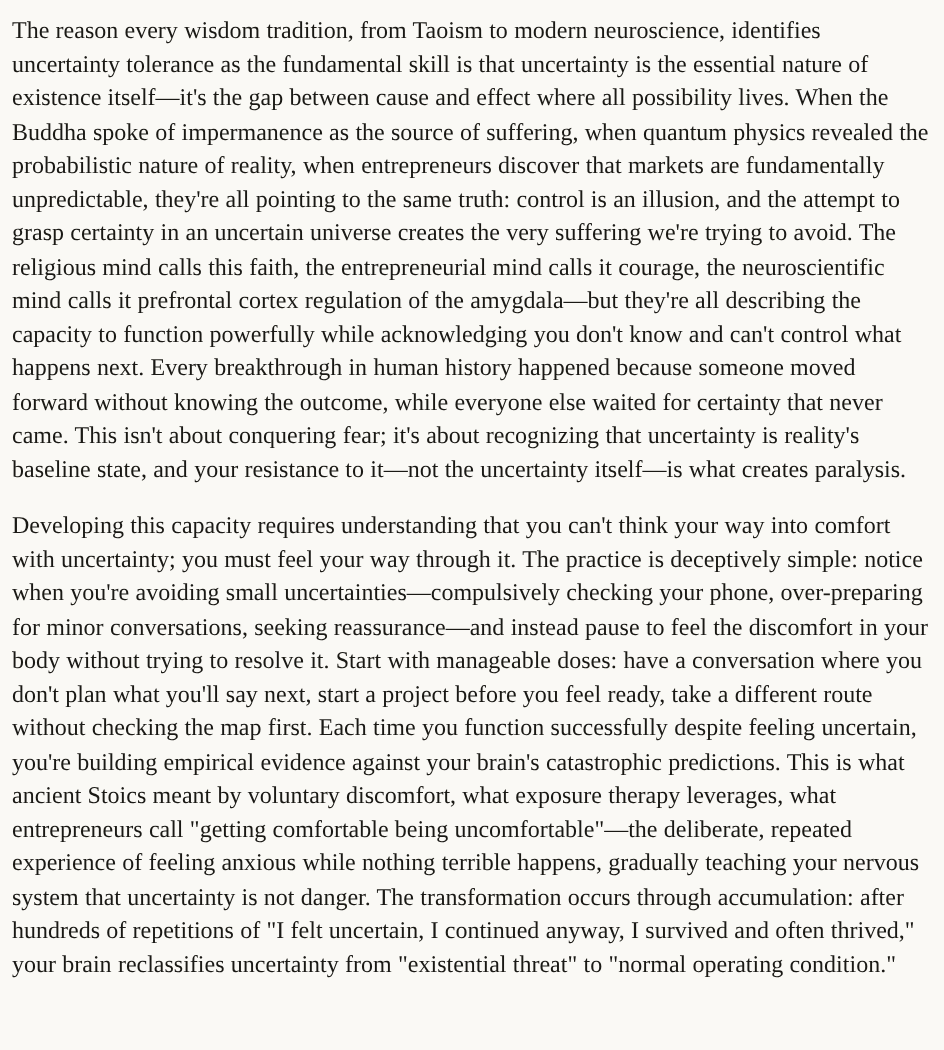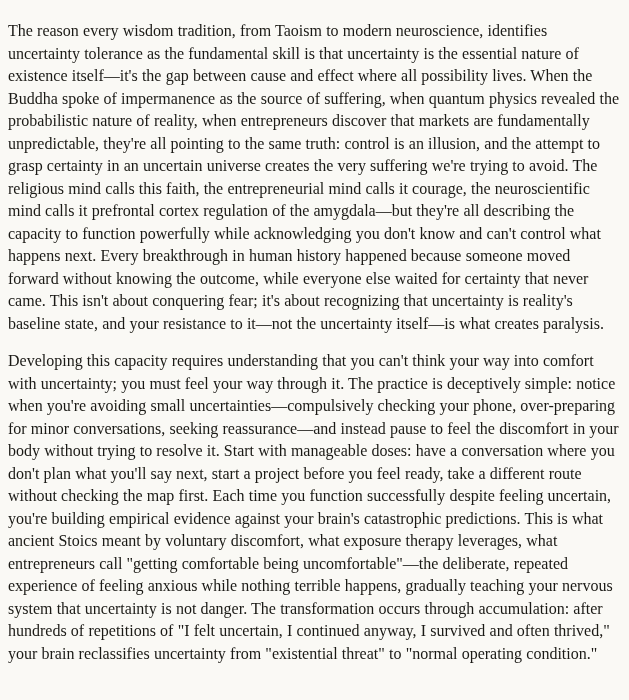--- a/index.html
+++ b/index.html
@@ -8,21 +8,21 @@
   }
   body {
     width: 629px;
     height: 700px;
     overflow: hidden;
     background: #FAF9F5;
   }
   .article {
     box-sizing: border-box;
     width: 629px;
-    padding: 20px 8px 0 8px;
+    padding: 10px 8px 0 8px;
     font-family: "Liberation Serif", "DejaVu Serif", serif;
     font-size: 16px;
     line-height: 22.5px;
     color: #1A1915;
     -webkit-font-smoothing: antialiased;
   }
   .article p {
     margin: 0 0 15px 0;
     text-align: left;
     word-spacing: 0.2px;

